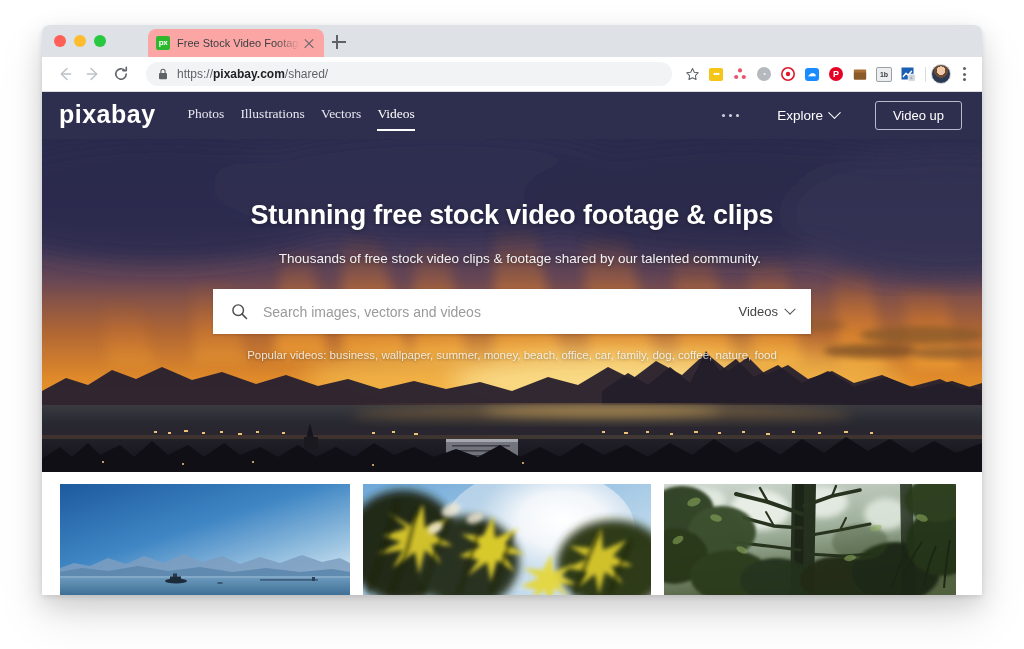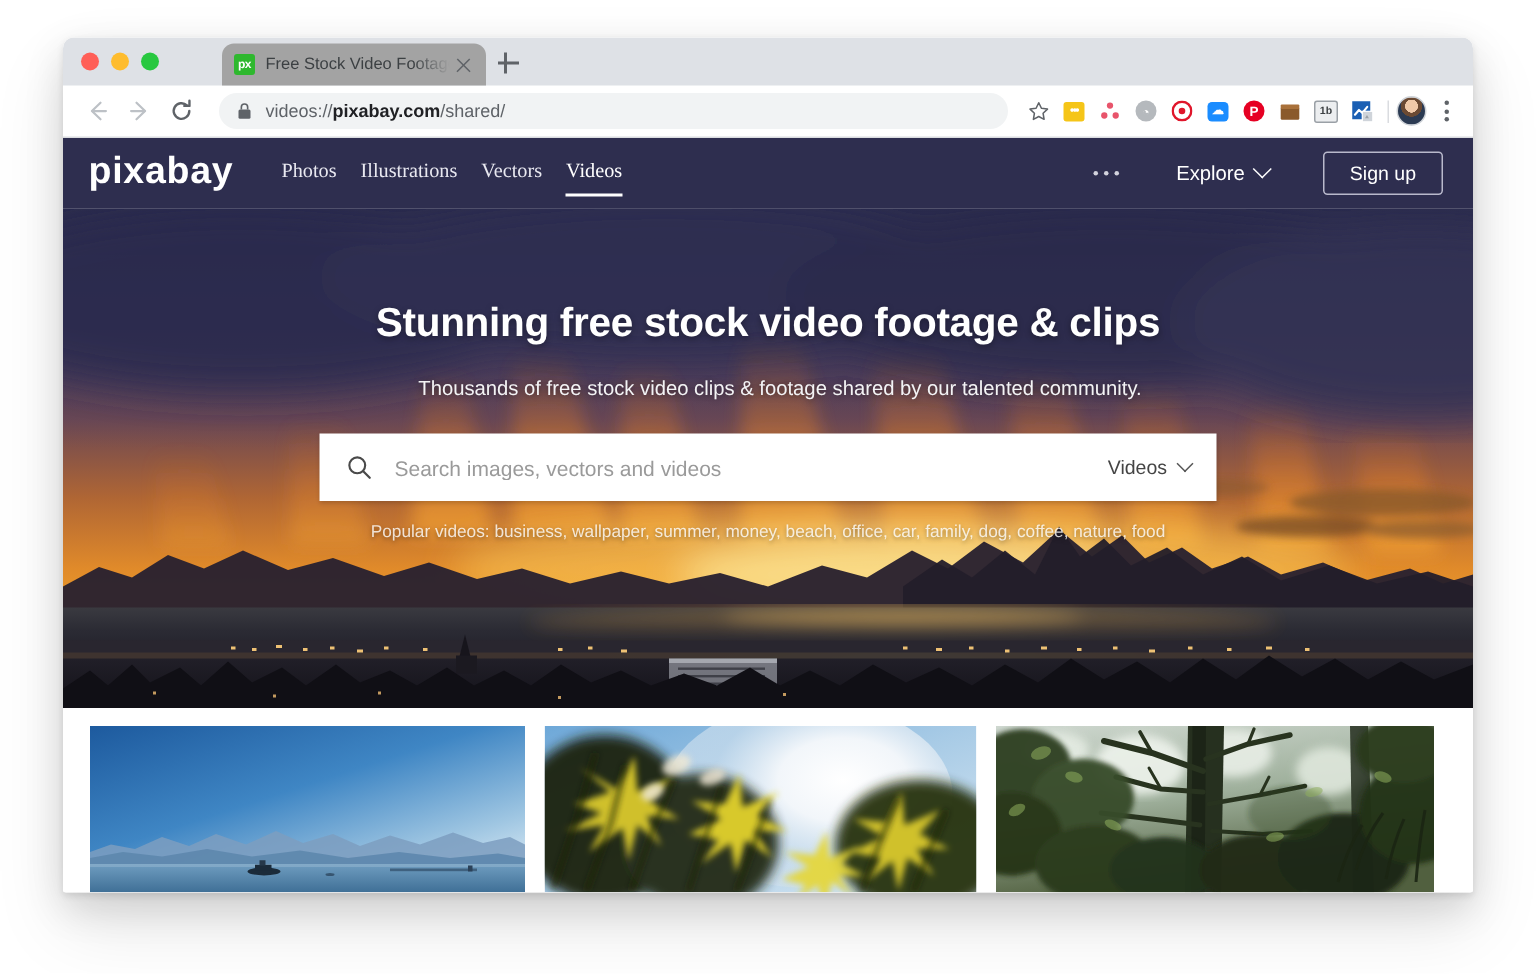--- a/index.html
+++ b/index.html
@@ -60,21 +60,21 @@
   .light.red    { background: #ff5f57; }
   .light.yellow { background: #febc2e; }
   .light.green  { background: #28c840; }
 
   .tab {
     position: absolute;
     left: 106px;
     bottom: 0;
     width: 176px;
     height: 28px;
-    background: #a3a3a3;
+    background: #fca5a5;
     border-radius: 8px 8px 0 0;
     display: flex;
     align-items: center;
     padding: 0 8px;
     box-sizing: border-box;
     margin-top: 28px;
   }
   .tab-favicon {
     width: 14px; height: 14px;
     background: #2eb82e;
@@ -441,21 +441,21 @@
           </svg>
       </div>
 
       <div class="omnibox">
         <span class="lock-icon">
           <svg width="10" height="12" viewBox="0 0 10 12">
               <rect x="1" y="5" width="8" height="6.2" rx="1" fill="#5f6368"></rect>
               <path d="M2.9 5V3.4a2.1 2.1 0 0 1 4.2 0V5" fill="none" stroke="#5f6368" stroke-width="1.1"></path>
             </svg>
         </span>
-        <span class="url-text"><span>videos://</span><span class="url-host">pixabay.com</span><span>/shared/</span></span>
+        <span class="url-text"><span>https://</span><span class="url-host">pixabay.com</span><span>/shared/</span></span>
       </div>
 
       <div class="ext-strip">
         <div class="ext">
           <svg width="15" height="15" viewBox="0 0 16 16">
               <path d="M8 1.6l1.9 3.9 4.3.6-3.1 3 .7 4.3L8 11.4 4.2 13.4l.7-4.3-3.1-3 4.3-.6z" fill="none" stroke="#5f6368" stroke-width="1.1" stroke-linejoin="round"></path>
             </svg>
         </div>
         <div class="ext">
           <span class="ext-sq" style="background:#f5c518;">
@@ -533,21 +533,21 @@
         <div class="nav-right">
           <div class="nav-dots">
               <i></i>
               <i></i>
               <i></i>
             </div>
           <div class="explore">
             <span>Explore</span>
             <span class="chev"></span>
           </div>
-          <button class="signup">Sign up</button>
+          <button class="signup">Video up</button>
         </div>
       </div>
 
       <div class="hero">
 
         <svg class="hero-art" viewBox="0 0 940 333" preserveAspectRatio="none">
           <defs>
             <linearGradient id="sky" x1="0" y1="0" x2="0" y2="1">
               <stop offset="0" stop-color="#2e2f52"></stop>
               <stop offset="0.22" stop-color="#3b3557"></stop>

